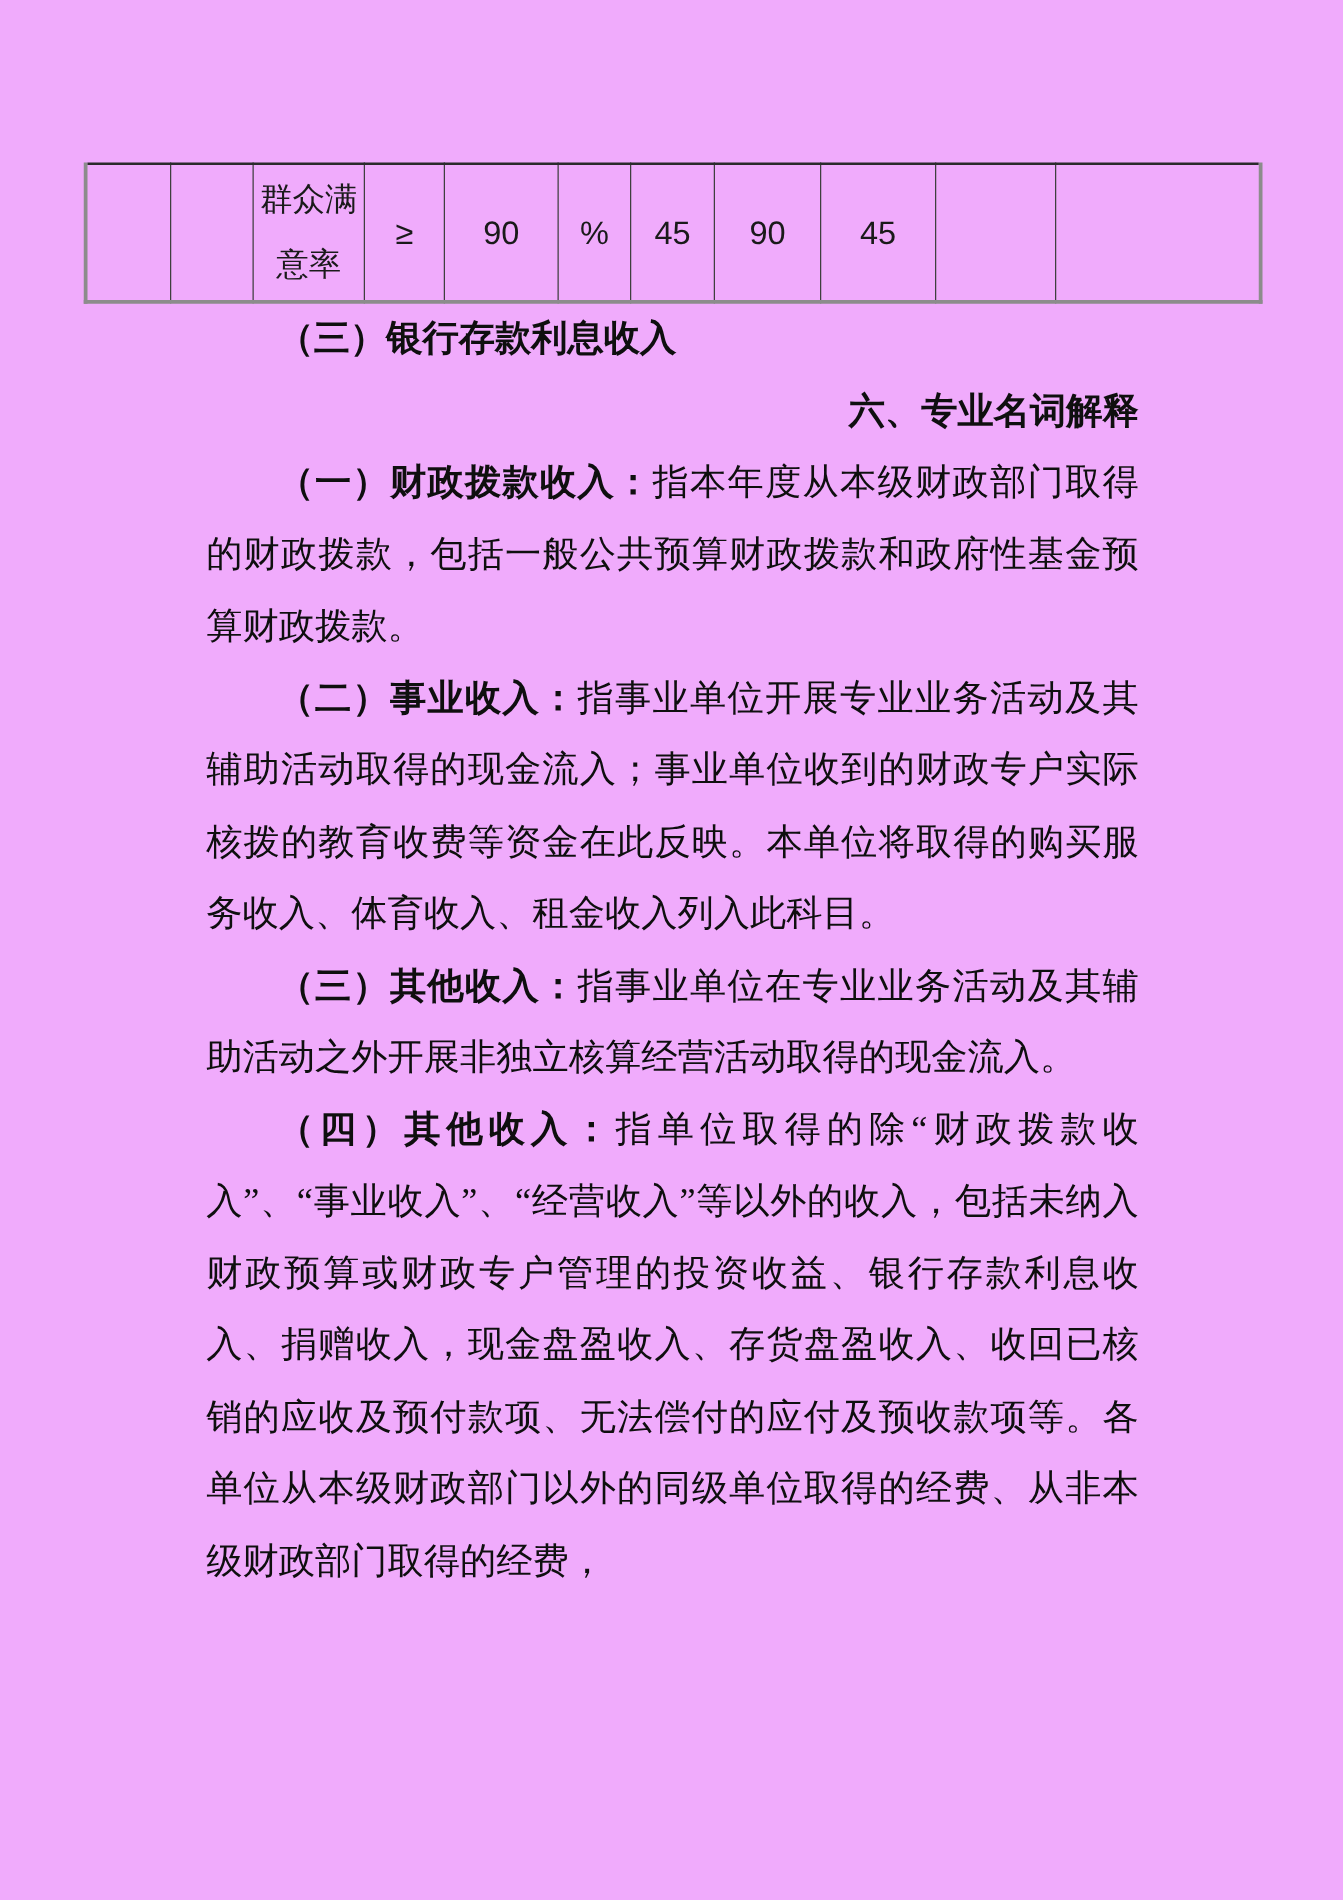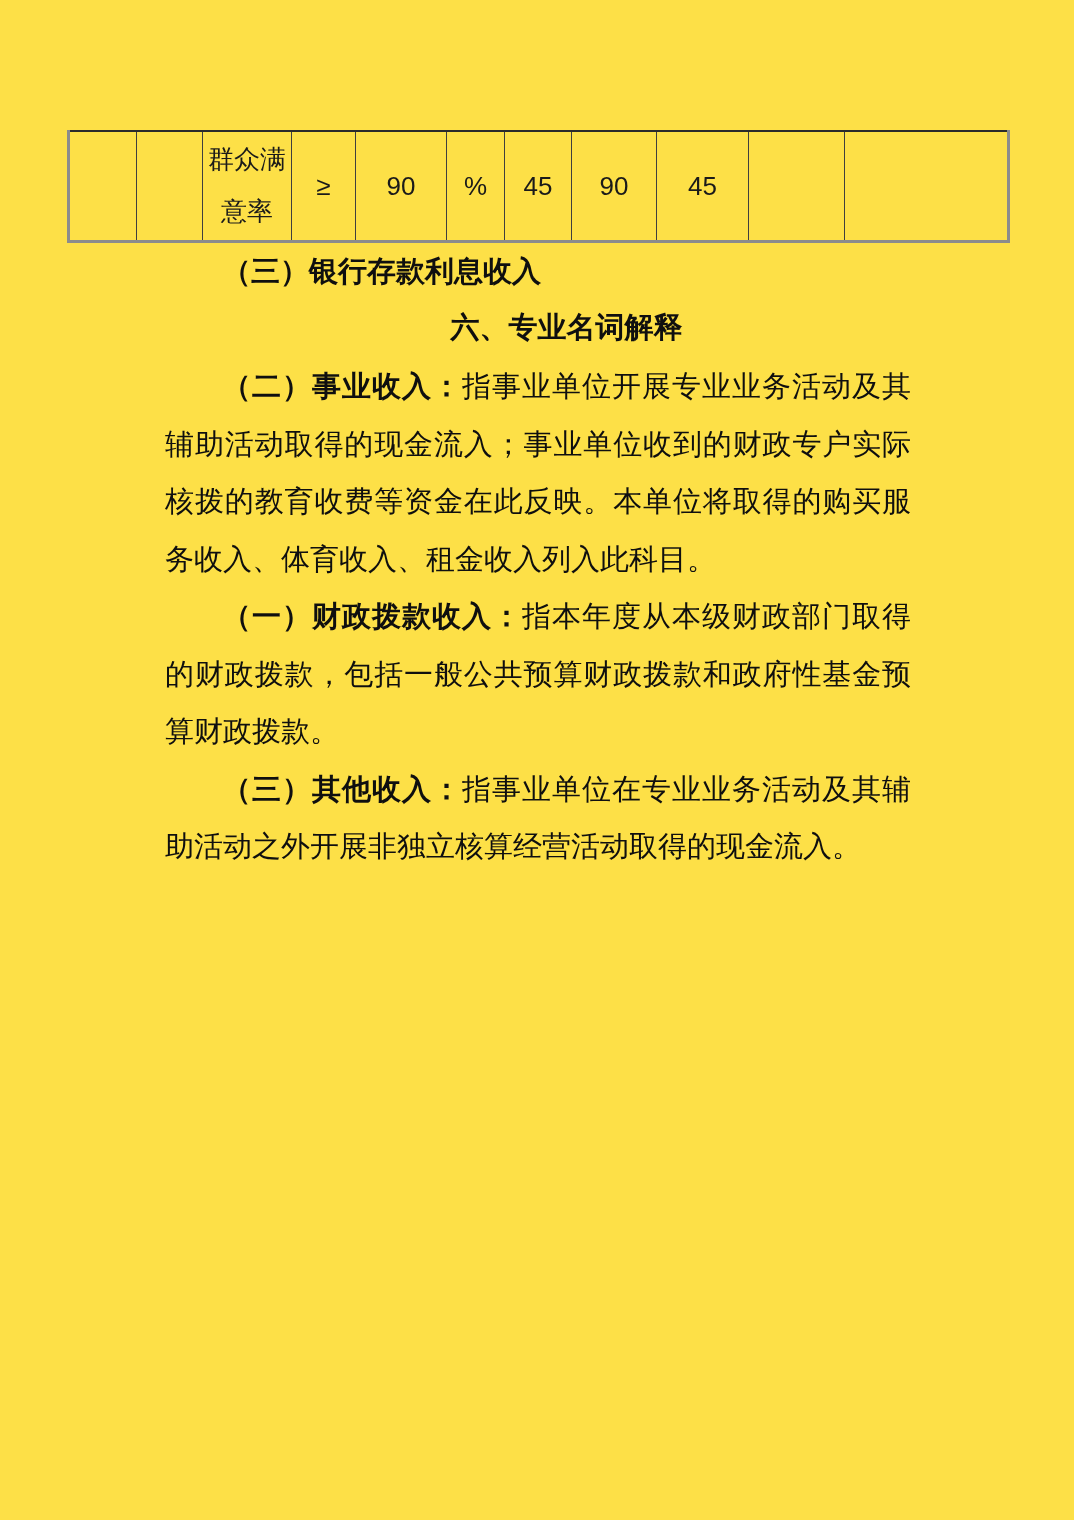--- a/index.html
+++ b/index.html
@@ -4,21 +4,21 @@
 <style>
   html, body {
     margin: 0;
     padding: 0;
     background: #ffffff;
   }
   .page {
     position: relative;
     width: 1074px;
     height: 1520px;
-    background: #fde047;
+    background: #f0abfc;
     overflow: hidden;
     font-family: "Liberation Serif", "DejaVu Serif", serif;
     color: #111111;
   }
 
   
   table.frag {
     position: absolute;
     left: 67px;
     top: 130px;
@@ -72,23 +72,23 @@
   .textblock p {
     margin: 0;
     padding: 0;
     text-indent: 57px;
   }
   p.subheading {
     font-weight: bold;
     text-align: left;
   }
   p.chapter {
-    font-family: Liberation Mono, monospace;
+    font-family: Liberation Serif, serif;
     font-weight: bold;
-    text-align: center;
+    text-align: right;
   }
   p.term .lead {
     font-weight: bold;
   }
 </style>
 </head>
 <body>
 
 <div class="page">
 
@@ -123,21 +123,22 @@
       <td></td>
       <td></td>
     </tr>
   </tbody>
     </table>
 
   <div class="textblock">
     <p class="subheading">（三）银行存款利息收入</p>
     <p class="chapter">六、专业名词解释</p>
 
+    <p class="term"><span class="lead">（一）财政拨款收入：</span><span>指本年度从本级财政部门取得的财政拨款，包括一般公共预算财政拨款和政府性基金预算财政拨款。</span></p>
+
     <p class="term"><span class="lead">（二）事业收入：</span><span>指事业单位开展专业业务活动及其辅助活动取得的现金流入；事业单位收到的财政专户实际核拨的教育收费等资金在此反映。本单位将取得的购买服务收入、体育收入、租金收入列入此科目。</span></p>
-
-    <p class="term"><span class="lead">（一）财政拨款收入：</span><span>指本年度从本级财政部门取得的财政拨款，包括一般公共预算财政拨款和政府性基金预算财政拨款。</span></p>
 
     <p class="term"><span class="lead">（三）其他收入：</span><span>指事业单位在专业业务活动及其辅助活动之外开展非独立核算经营活动取得的现金流入。</span></p>
 
+    <p class="term"><span class="lead">（四）其他收入：</span><span>指单位取得的除“财政拨款收入”、“事业收入”、“经营收入”等以外的收入，包括未纳入财政预算或财政专户管理的投资收益、银行存款利息收入、捐赠收入，现金盘盈收入、存货盘盈收入、收回已核销的应收及预付款项、无法偿付的应付及预收款项等。各单位从本级财政部门以外的同级单位取得的经费、从非本级财政部门取得的经费，</span></p>
   </div>
 
 </div>
 
 </body></html>

